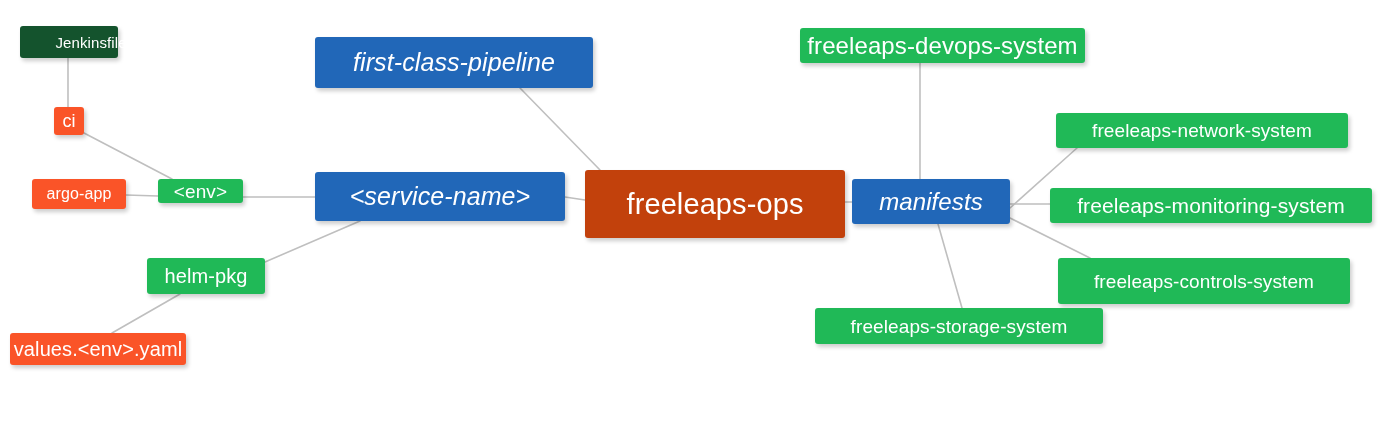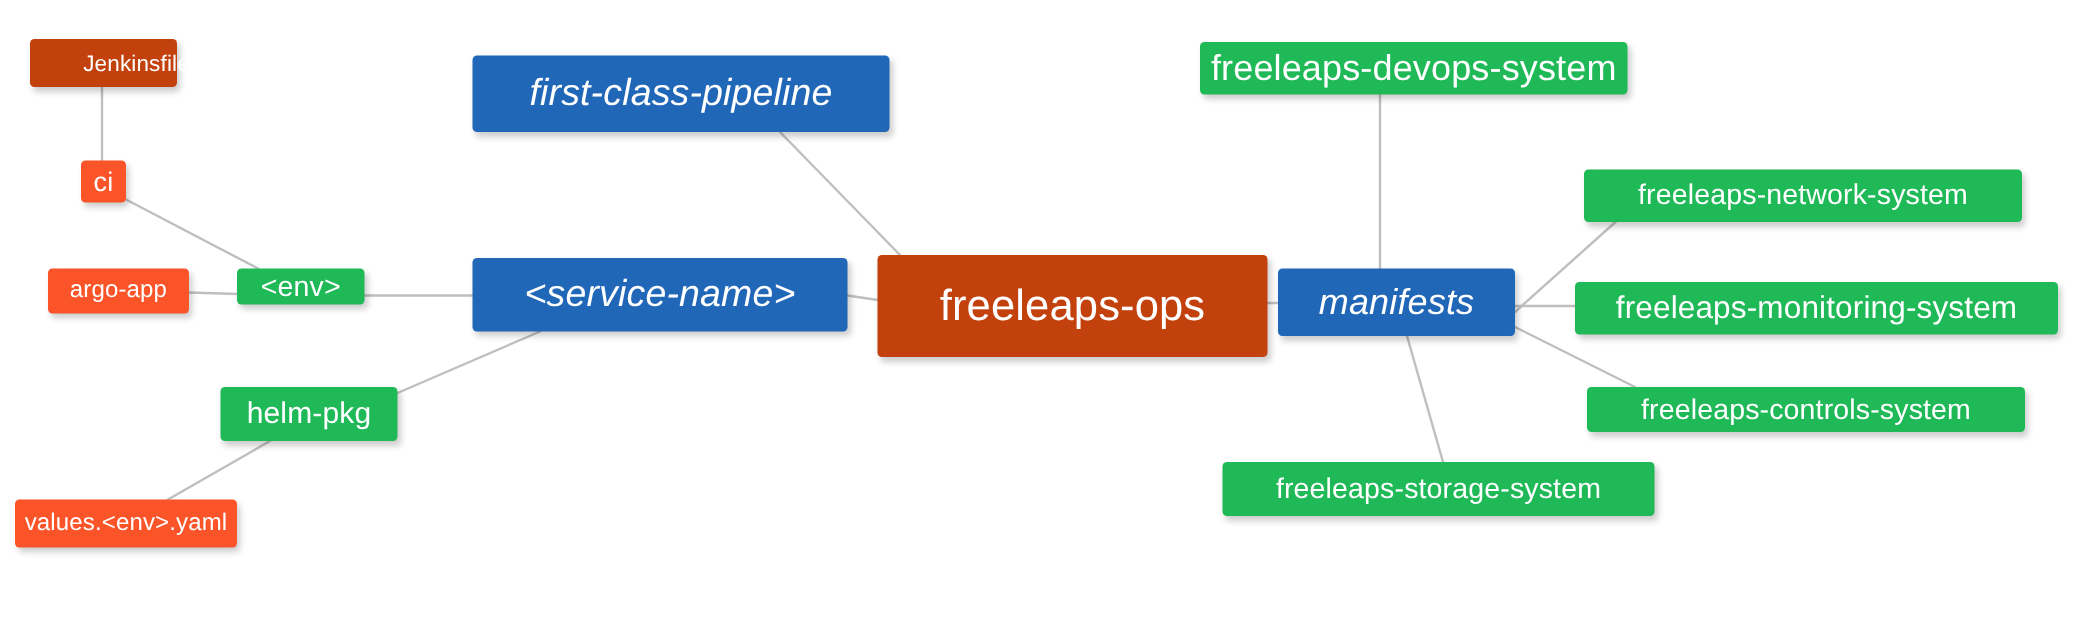--- a/index.html
+++ b/index.html
@@ -44,21 +44,21 @@
     white-space: nowrap;
     line-height: 1;
     box-shadow: 2px 3px 4px rgba(0,0,0,0.20);
     letter-spacing: 0.1px;
     user-select: none;
     cursor: pointer;
   }
   .node.root       { background: #c2410c; }
   .node.blue       { background: #2167b8; font-style: italic; }
   .node.green      { background: #20b957; }
-  .node.orange     { background: #c2410c; padding-left: 44px; }
+  .node.orange     { background: #14532d; padding-left: 44px; }
   .node.red        { background: #fa5428; }
 </style>
 </head>
 <body>
 
 <div id="mindmap-canvas">
   <svg id="edge-layer" viewBox="0 0 1390 421">
       <line x1="600" y1="170" x2="520" y2="88" class="edge"></line>
       <line x1="585" y1="200" x2="565" y2="197" class="edge"></line>
       <line x1="845" y1="202" x2="852" y2="202" class="edge"></line>
@@ -95,32 +95,32 @@
       </div>
       <div class="node red" style="left: 32px; top: 179px; width: 94px; height: 30px; font-size: 16px;">
         <span>argo-app</span>
       </div>
       <div class="node red" style="left: 54px; top: 107px; width: 30px; height: 28px; font-size: 18px;">
         <span>ci</span>
       </div>
       <div class="node orange" style="left: 20px; top: 26px; width: 98px; height: 32px; font-size: 15px;">
         <span>Jenkinsfile</span>
       </div>
-      <div class="node red" style="left: 10px; top: 333px; width: 148px; height: 32px; font-size: 16px;">
+      <div class="node red" style="left: 10px; top: 333px; width: 176px; height: 32px; font-size: 20px;">
         <span>values.&lt;env&gt;.yaml</span>
       </div>
       <div class="node green" style="left: 800px; top: 28px; width: 285px; height: 35px; font-size: 24px;">
         <span>freeleaps-devops-system</span>
       </div>
       <div class="node green" style="left: 1056px; top: 113px; width: 292px; height: 35px; font-size: 19px;">
         <span>freeleaps-network-system</span>
       </div>
       <div class="node green" style="left: 1050px; top: 188px; width: 322px; height: 35px; font-size: 21px;">
         <span>freeleaps-monitoring-system</span>
       </div>
-      <div class="node green" style="left: 1058px; top: 258px; width: 292px; height: 30px; font-size: 19px;">
+      <div class="node green" style="left: 1058px; top: 258px; width: 292px; height: 46px; font-size: 19px;">
         <span>freeleaps-controls-system</span>
       </div>
       <div class="node green" style="left: 815px; top: 308px; width: 288px; height: 36px; font-size: 19px;">
         <span>freeleaps-storage-system</span>
       </div>
     </div>
 </div>
 
 </body></html>

